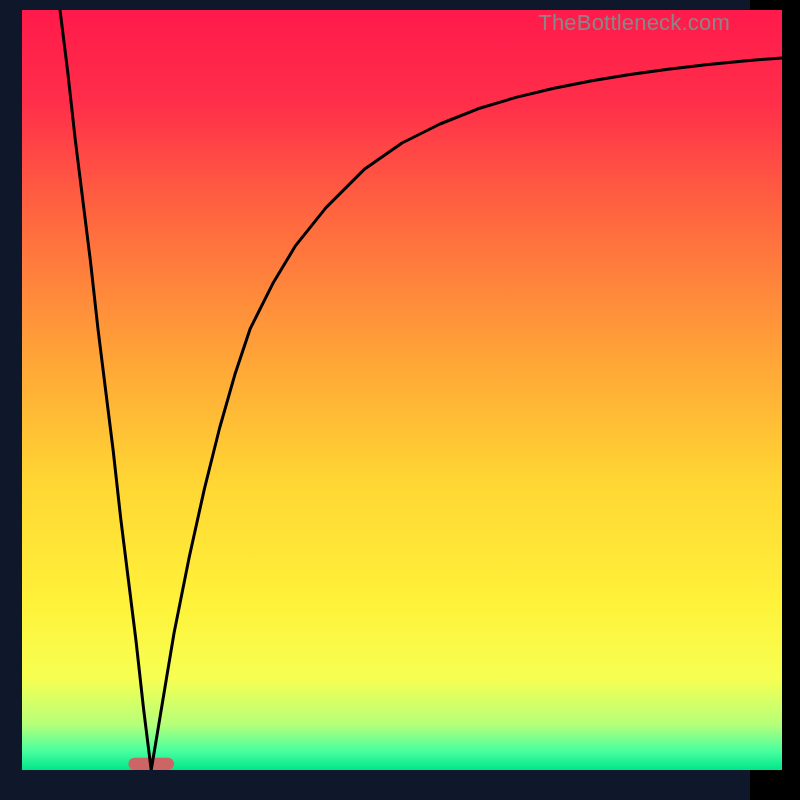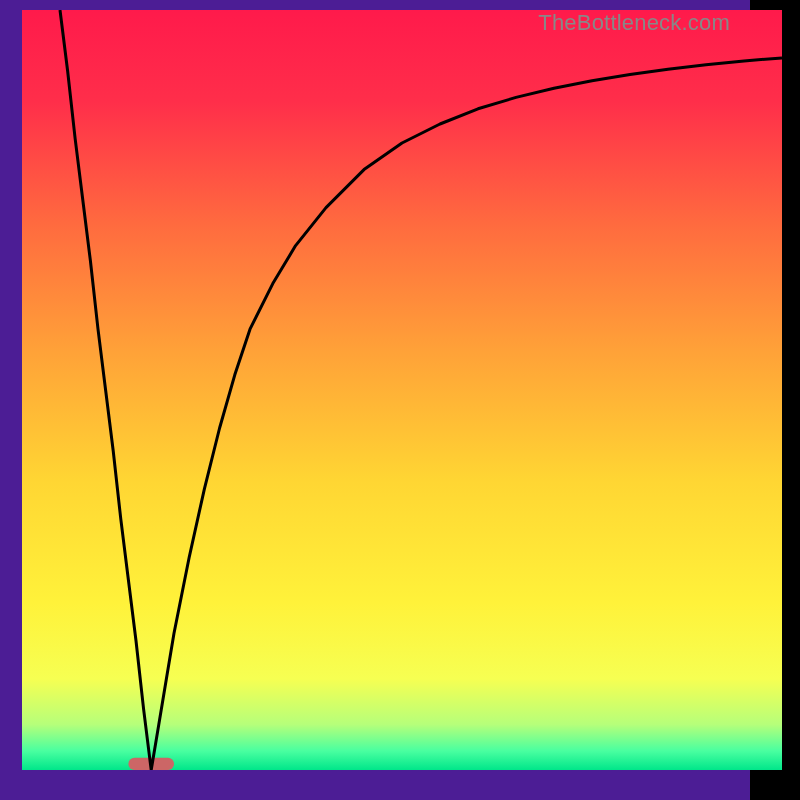--- a/index.html
+++ b/index.html
@@ -9,21 +9,21 @@
     height: 800px;
     background: #000;
     overflow: hidden;
   }
   .frame {
     position: absolute;
     left: 0;
     top: 0;
     width: 750px;
     height: 800px;
-    background: #4c1d95;
+    background: #0f172a;
   }
   .plot-area {
     position: absolute;
     left: 22px;
     top: 10px;
     width: 760px;
     height: 760px;
     overflow: hidden;
   }
   .watermark {

